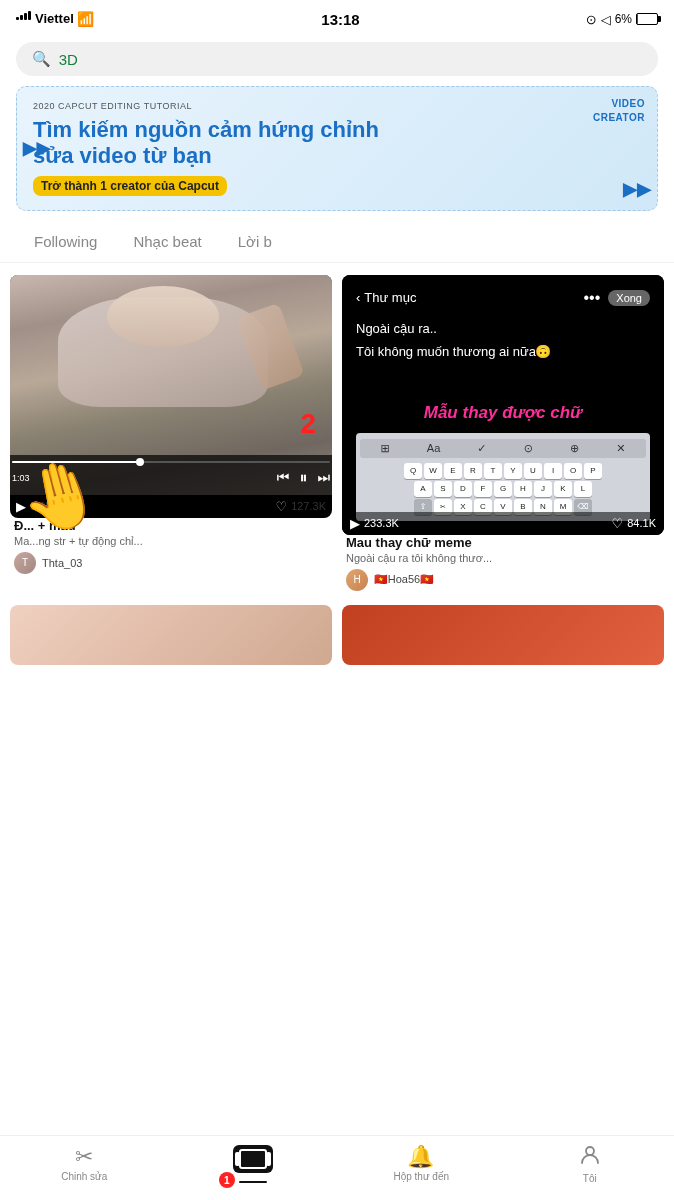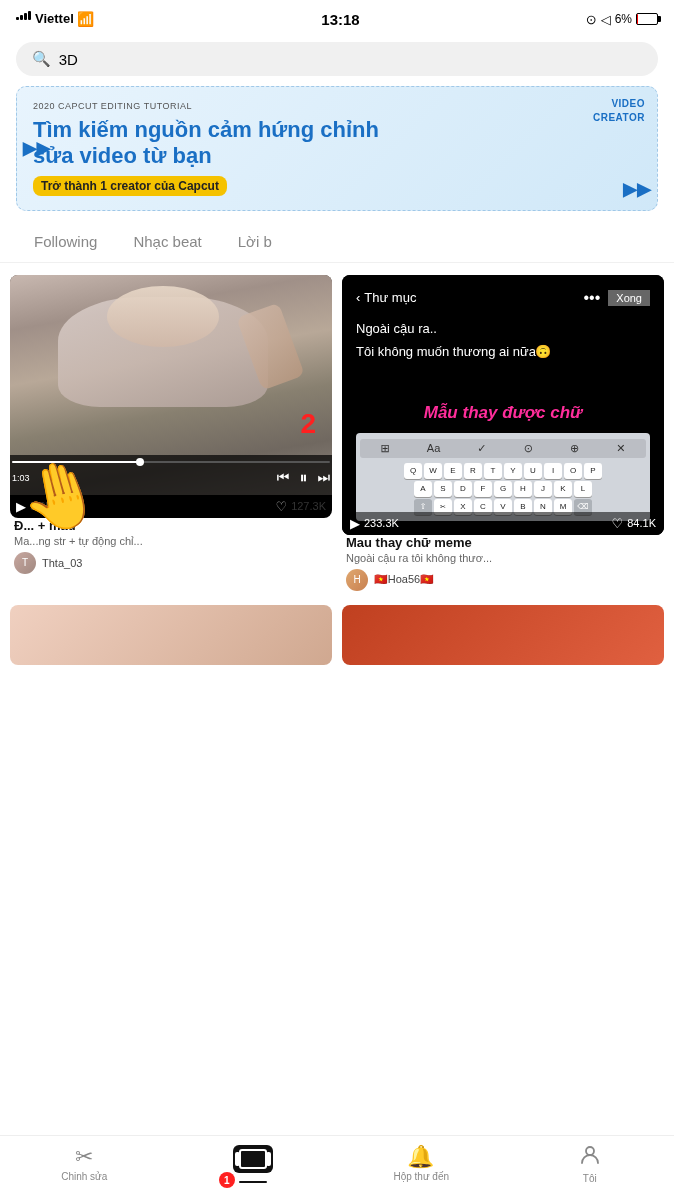--- a/index.html
+++ b/index.html
@@ -41,21 +41,21 @@
     .search-bar {
       margin: 6px 16px 10px;
       background: #f0f0f0;
       border-radius: 24px;
       display: flex;
       align-items: center;
       padding: 8px 16px;
       gap: 8px;
     }
     .search-icon { color: #888; font-size: 15px; }
-    .search-text { color: #000000; font-size: 15px; }
+    .search-text { color: #15803d; font-size: 15px; }
 
     
     .banner {
       margin: 0 16px 14px;
       background: linear-gradient(135deg, #e8f4fd 0%, #d0e8f8 100%);
       border-radius: 10px;
       padding: 14px 16px;
       position: relative;
       overflow: hidden;
       min-height: 100px;
@@ -207,21 +207,21 @@
       display: flex;
       align-items: center;
       gap: 8px;
     }
     .card2-dots { color: #fff; font-size: 16px; }
     .card2-close {
       background: #666;
       color: #fff;
       font-size: 11px;
       padding: 2px 8px;
-      border-radius: 0;
+      border-radius: 8px;
     }
     .card2-text1 {
       color: #fff;
       font-size: 13px;
       line-height: 1.5;
       margin-bottom: 4px;
     }
     .card2-text2 {
       color: #fff;
       font-size: 13px;

